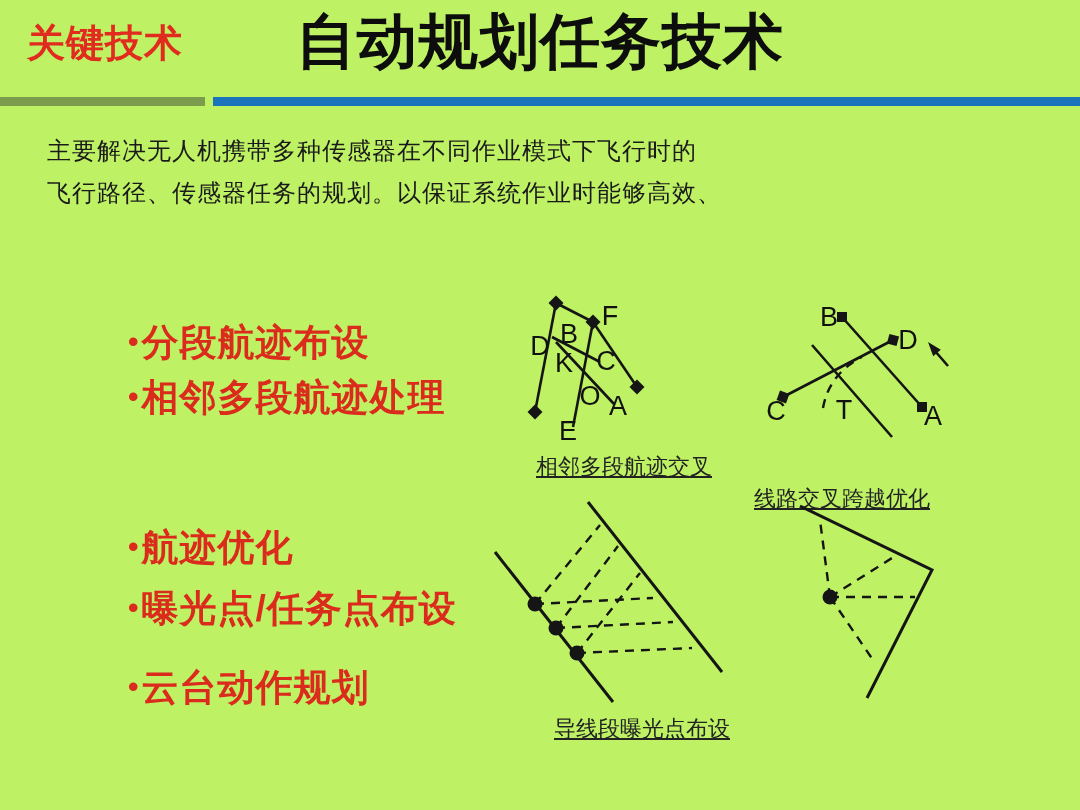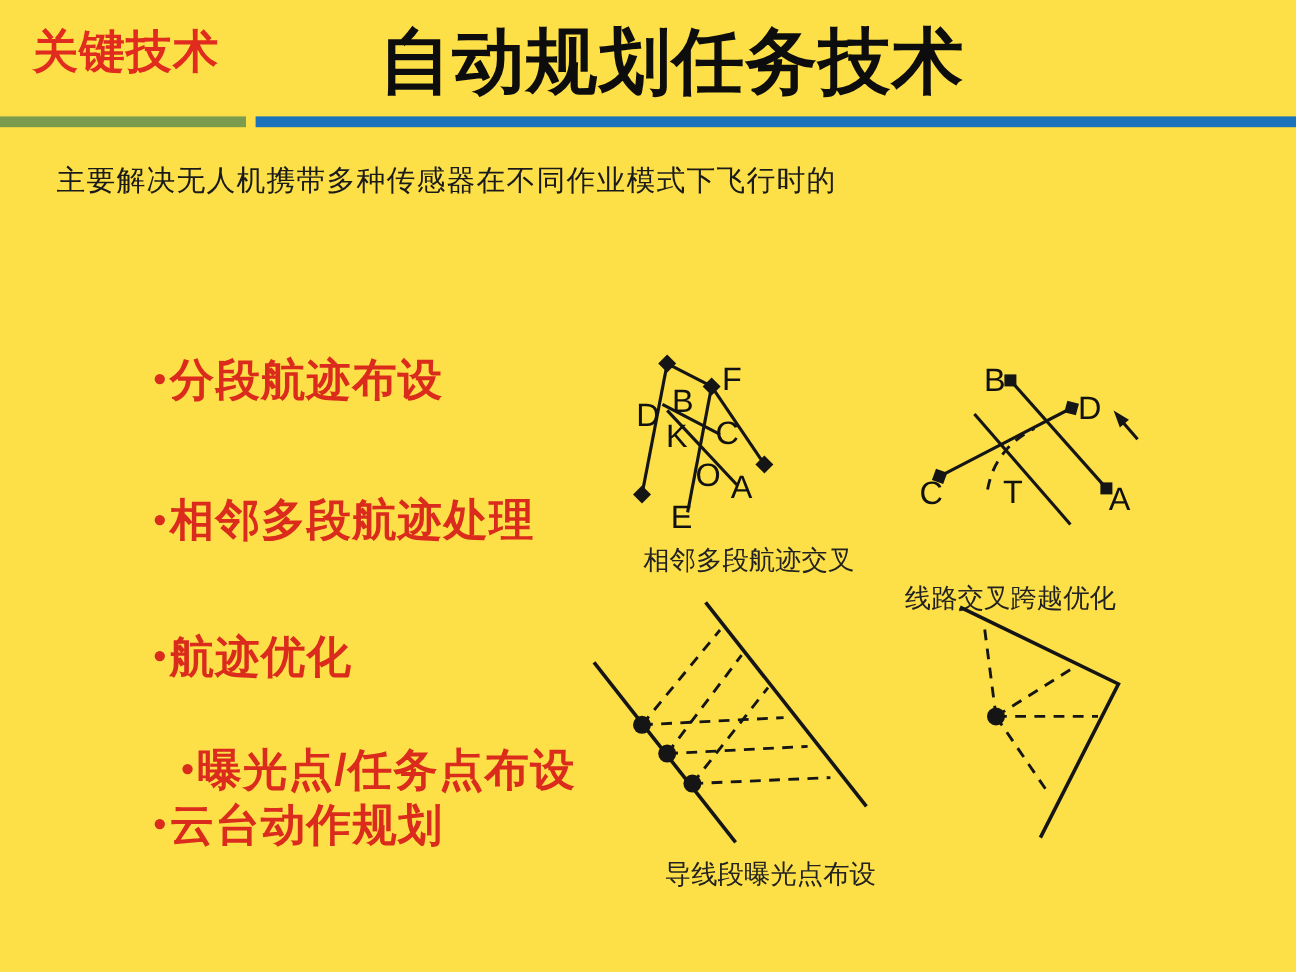--- a/index.html
+++ b/index.html
@@ -1,69 +1,70 @@
 <!DOCTYPE html>
 <html><head>
 <meta charset="utf-8">
 <style>
   html,body{margin:0;padding:0;background:#fff;}
-  .slide{position:relative;width:1080px;height:810px;background:#fde047;overflow:hidden;
+  .slide{position:relative;width:1080px;height:810px;background:#bef264;overflow:hidden;
          font-family:"Liberation Sans",sans-serif;color:#111;}
 
   .badge{position:absolute;left:27px;top:18px;font-size:38px;font-weight:bold;
          color:#e02b1e;letter-spacing:1px;white-space:nowrap;}
-  .title{position:absolute;left:50%;top:16px;transform:translateX(-50%);
+  .title{position:absolute;left:50%;top:6px;transform:translateX(-50%);
          font-size:60px;line-height:72px;font-weight:bold;color:#0d0d0d;
-         letter-spacing:1px;white-space:nowrap;margin-left:20px;}
+         letter-spacing:1px;white-space:nowrap;}
   .rule-green{position:absolute;left:0;top:97px;width:205px;height:9px;background:#7b9c4d;}
   .rule-blue{position:absolute;left:213px;top:97px;width:867px;height:9px;background:#1b74bb;}
 
   .intro{position:absolute;left:47px;top:130px;font-size:24px;line-height:42px;
          color:#1a1a1a;letter-spacing:1px;white-space:nowrap;}
 
   .bullet{position:absolute;left:128px;font-size:37px;font-weight:bold;color:#da2b1d;
           letter-spacing:1px;white-space:nowrap;}
   .bullet .dot{font-size:30px;margin-right:2px;vertical-align:3px;}
 
   .fig{position:absolute;}
   .fig line,.fig polyline,.fig path{stroke:#151515;fill:none;}
   .fig .solid{stroke-width:2.6px;}
   .fig .thick{stroke-width:3px;}
   .fig .dash{stroke-width:2.4px;stroke-dasharray:9 7;}
   .fig .mark{fill:#151515;stroke:none;}
   .fig text{fill:#111;font-size:27px;font-family:"Liberation Sans",sans-serif;
             text-anchor:middle;dominant-baseline:middle;}
 
   .caption{position:absolute;font-size:22px;color:#222;letter-spacing:0px;
-           font-family:"Liberation Serif",serif;white-space:nowrap;}
+           font-family:"Liberation Serif",serif;white-space:nowrap;text-decoration:underline;}
 </style>
 </head>
 <body>
 
 <div class="slide">
 
   <div class="badge">关键技术</div>
   <div class="title">自动规划任务技术</div>
   <div class="rule-green"></div>
   <div class="rule-blue"></div>
 
   <div class="intro">
     <div>主要解决无人机携带多种传感器在不同作业模式下飞行时的</div>
+    <div>飞行路径、传感器任务的规划。以保证系统作业时能够高效、</div>
   </div>
 
-  <div class="bullet" style="top:292px;">
+  <div class="bullet" style="top:318px;">
     <span class="dot">•</span><span>分段航迹布设</span>
   </div>
-  <div class="bullet" style="top:373px;margin-top:36px;">
+  <div class="bullet" style="top:373px;">
     <span class="dot">•</span><span>相邻多段航迹处理</span>
   </div>
   <div class="bullet" style="top:523px;">
     <span class="dot">•</span><span>航迹优化</span>
   </div>
-  <div class="bullet" style="top:617px;margin-left:23px;">
+  <div class="bullet" style="top:584px;">
     <span class="dot">•</span><span>曝光点/任务点布设</span>
   </div>
   <div class="bullet" style="top:663px;text-align:center;">
     <span class="dot">•</span><span>云台动作规划</span>
   </div>
 
   <svg class="fig" style="left:500px;top:285px;" width="175" height="165" viewBox="0 0 175 165">
     <line class="solid" x1="56" y1="18" x2="35" y2="127"></line>
     <line class="solid" x1="56" y1="18" x2="93" y2="37"></line>
     <line class="solid" x1="93" y1="37" x2="73" y2="142"></line>

